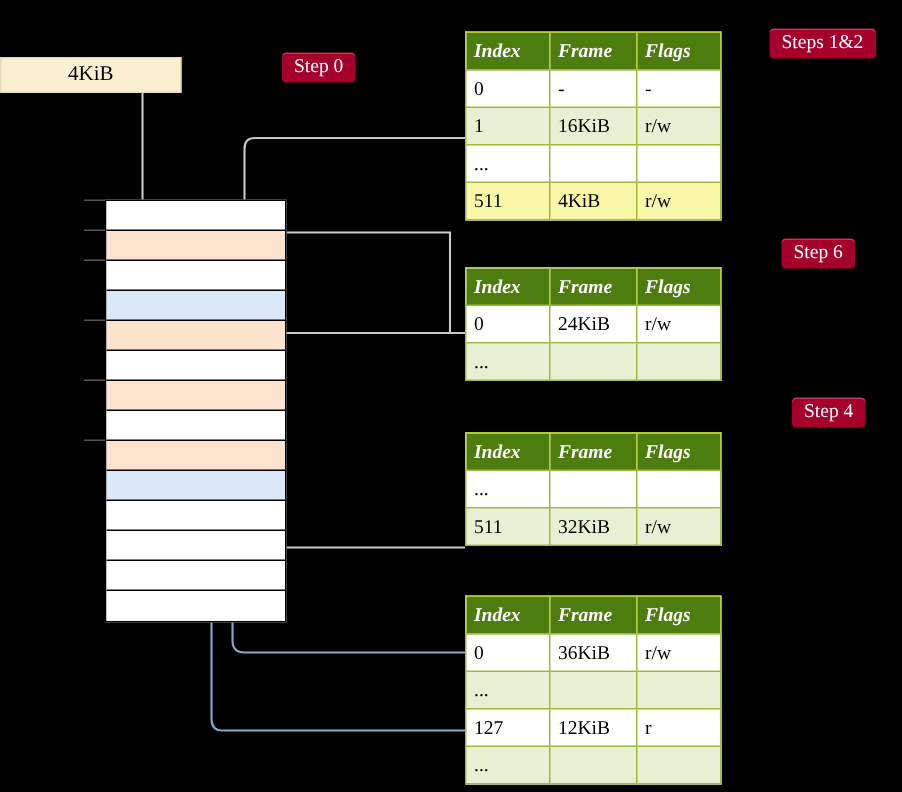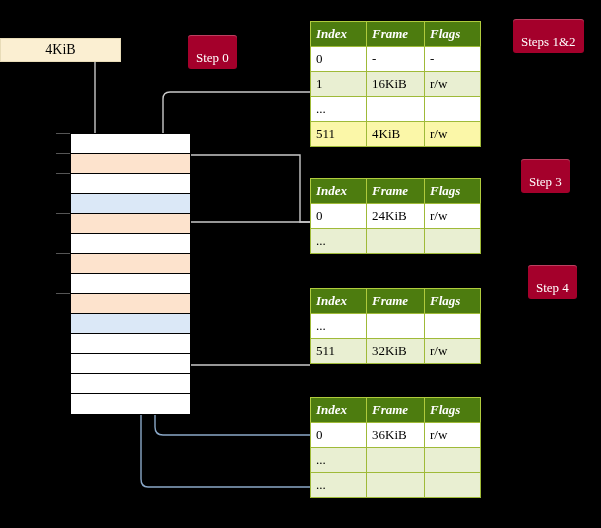--- a/index.html
+++ b/index.html
@@ -13,21 +13,21 @@
   #stage{position:absolute;left:0;top:0;width:601px;height:528px;}
 
   
   .step-badge{
     position:absolute;
     background:#a4002b;
     color:#fff;
     font-family:"Liberation Serif", serif;
     font-size:13px;
     line-height:1;
-    padding:16px 8px 5px 8px;
+    padding:2px 8px 5px 8px;
     border-radius:3px;
     white-space:nowrap;
     box-shadow:0 1px 0 rgba(255,255,255,.25) inset;
     text-align:center;
   }
 
   
   .kib-box{
     position:absolute;
     background:#fbefd2;
@@ -159,21 +159,21 @@
       <div class="memrow blue" style="top: 180px; height: 20px;"></div>
       <div class="memrow white" style="top: 200px; height: 20px;"></div>
       <div class="memrow white" style="top: 220px; height: 20px;"></div>
       <div class="memrow white" style="top: 240px; height: 20px;"></div>
       <div class="memrow white last" style="top: 260px; height: 20px;"></div>
     </div>
 
   <div id="badges">
       <div class="step-badge" style="left: 188px; top: 35px;">Step 0</div>
       <div class="step-badge" style="left: 513px; top: 19px;">Steps 1&amp;2</div>
-      <div class="step-badge" style="left: 521px; top: 159px;">Step 3</div>
+      <div class="step-badge" style="left: 521px; top: 159px;">Step 6</div>
       <div class="step-badge" style="left: 528px; top: 265px;">Step 4</div>
     </div>
 
   <div id="tables">
       <table class="ptable" style="left: 310px; top: 21px;">
         <thead>
           <tr>
             <th class="col-index">Index</th>
             <th class="col-frame">Frame</th>
             <th class="col-flags">Flags</th>
@@ -255,20 +255,25 @@
         <tbody>
           <tr class="plain">
             <td class="col-index">0</td>
             <td class="col-frame">36KiB</td>
             <td class="col-flags">r/w</td>
           </tr>
           <tr class="shade">
             <td class="col-index">...</td>
             <td class="col-frame"></td>
             <td class="col-flags"></td>
+          </tr>
+          <tr class="plain">
+            <td class="col-index">127</td>
+            <td class="col-frame">12KiB</td>
+            <td class="col-flags">r</td>
           </tr>
           <tr class="shade">
             <td class="col-index">...</td>
             <td class="col-frame"></td>
             <td class="col-flags"></td>
           </tr>
         </tbody>
       </table>
     </div>
 

